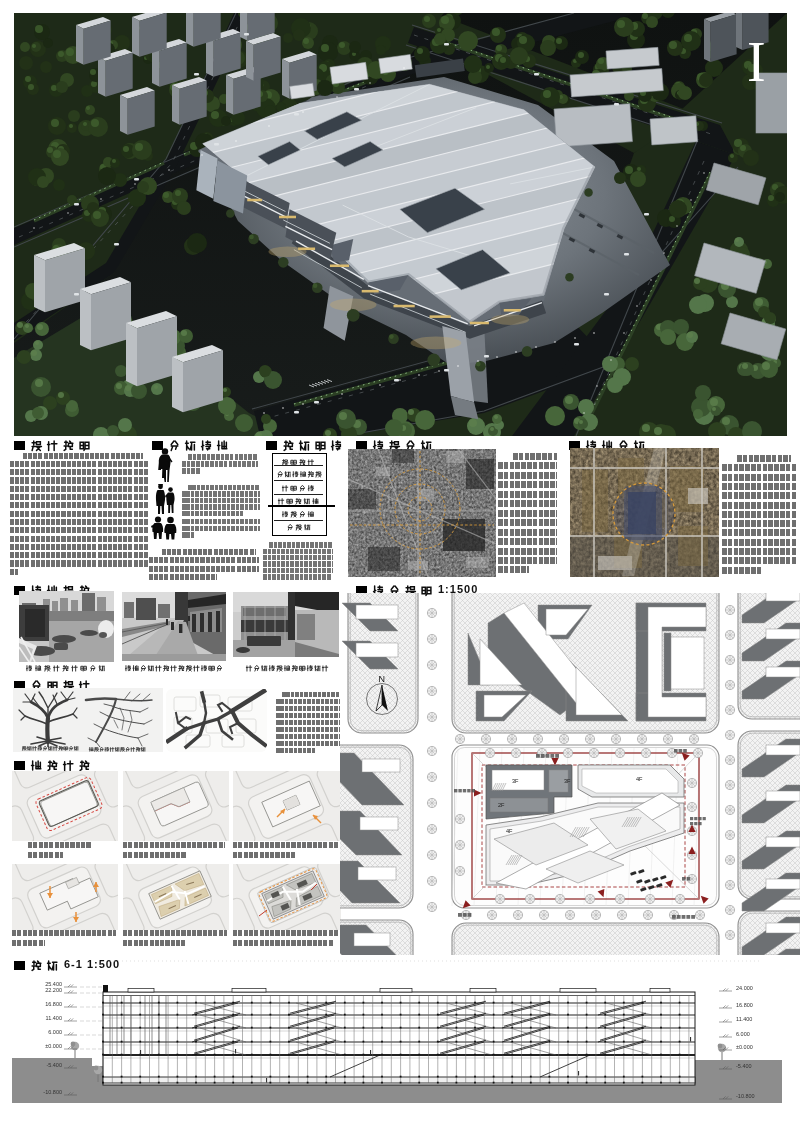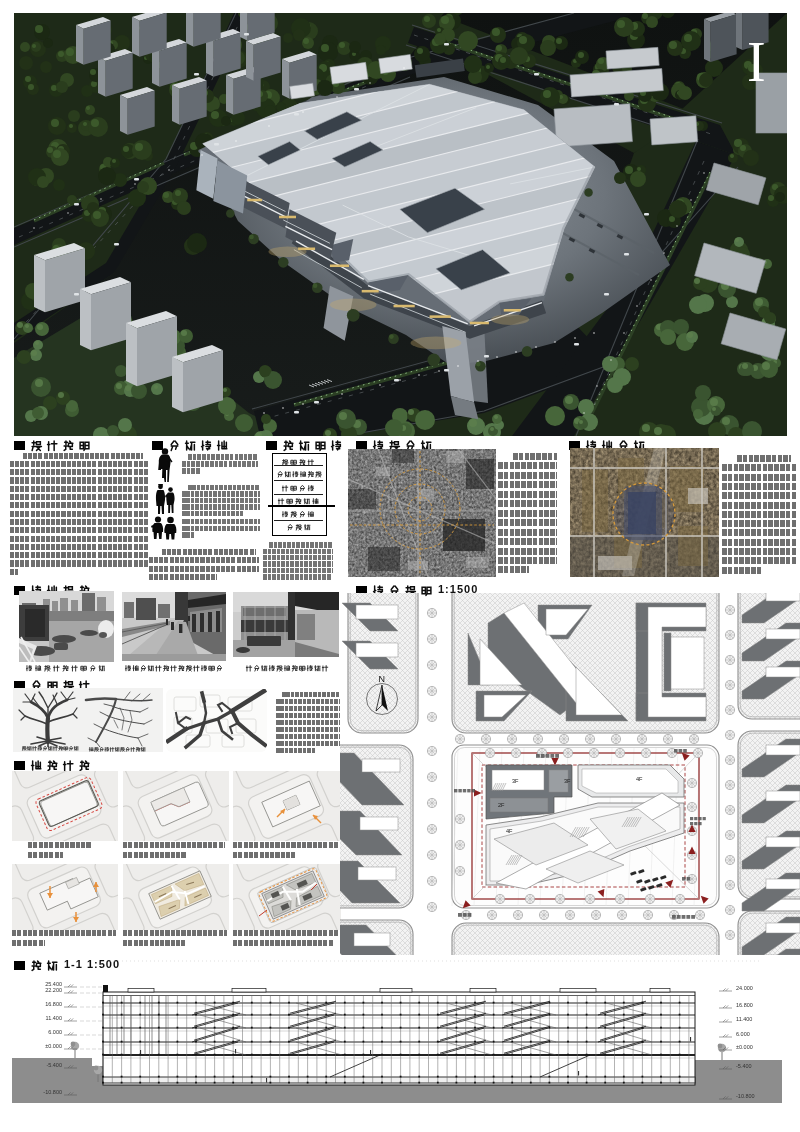--- a/index.html
+++ b/index.html
@@ -1946,21 +1946,21 @@
         <rect x="351.2" y="322" width="3.8" height="3.8" fill="#4a4a4a" opacity="0.8"></rect>
       </g>
     </svg>
     <div style="position:absolute;left:14px;top:961px;width:10.5px;height:9px;background:#000"></div>
     <svg style="position:absolute;left:30px;top:959px" width="34" height="13" viewBox="0 0 34 13">
       <g stroke="#0d0d0d" stroke-width="1.36" stroke-linecap="round" transform="translate(1 1)">
         <use href="#c2" transform="translate(0.0 0) scale(1.1)"></use>
         <use href="#c5" transform="translate(16.0 0) scale(1.1)"></use>
       </g>
     </svg>
-    <div style="position:absolute;left:64px;top:958px;font:bold 11px 'Liberation Sans',sans-serif;color:#111;letter-spacing:1px;white-space:nowrap">1-1 1:500</div>
+    <div style="position:absolute;left:64px;top:958px;font:bold 11px 'Liberation Sans',sans-serif;color:#111;letter-spacing:1px;white-space:nowrap">6-1 1:500</div>
     <svg style="position:absolute;left:0px;top:955px" width="800" height="177" viewBox="0 0 800 177">
       <path d="M110,6 H762" stroke="#c9c9c9" stroke-width="0.6" stroke-dasharray="1 3"></path>
       <path d="M12,103 L92,103 L92,111 L103,111 L103,130 L695,130 L695,105 L782,105 L782,148 L12,148 Z" fill="#8d8d8d"></path>
       <rect x="103" y="37" width="592" height="93" fill="#fff" stroke="#1a1a1a" stroke-width="1"></rect>
       <path d="M103,40.5 H695" stroke="#1a1a1a" stroke-width="0.7" fill="none"></path>
       <g fill="#fff" stroke="#1a1a1a" stroke-width="0.7">
         <rect x="128" y="33.5" width="26" height="3.5"></rect>
         <rect x="232" y="33.5" width="34" height="3.5"></rect>
         <rect x="380" y="33.5" width="32" height="3.5"></rect>
         <rect x="470" y="33.5" width="26" height="3.5"></rect>

